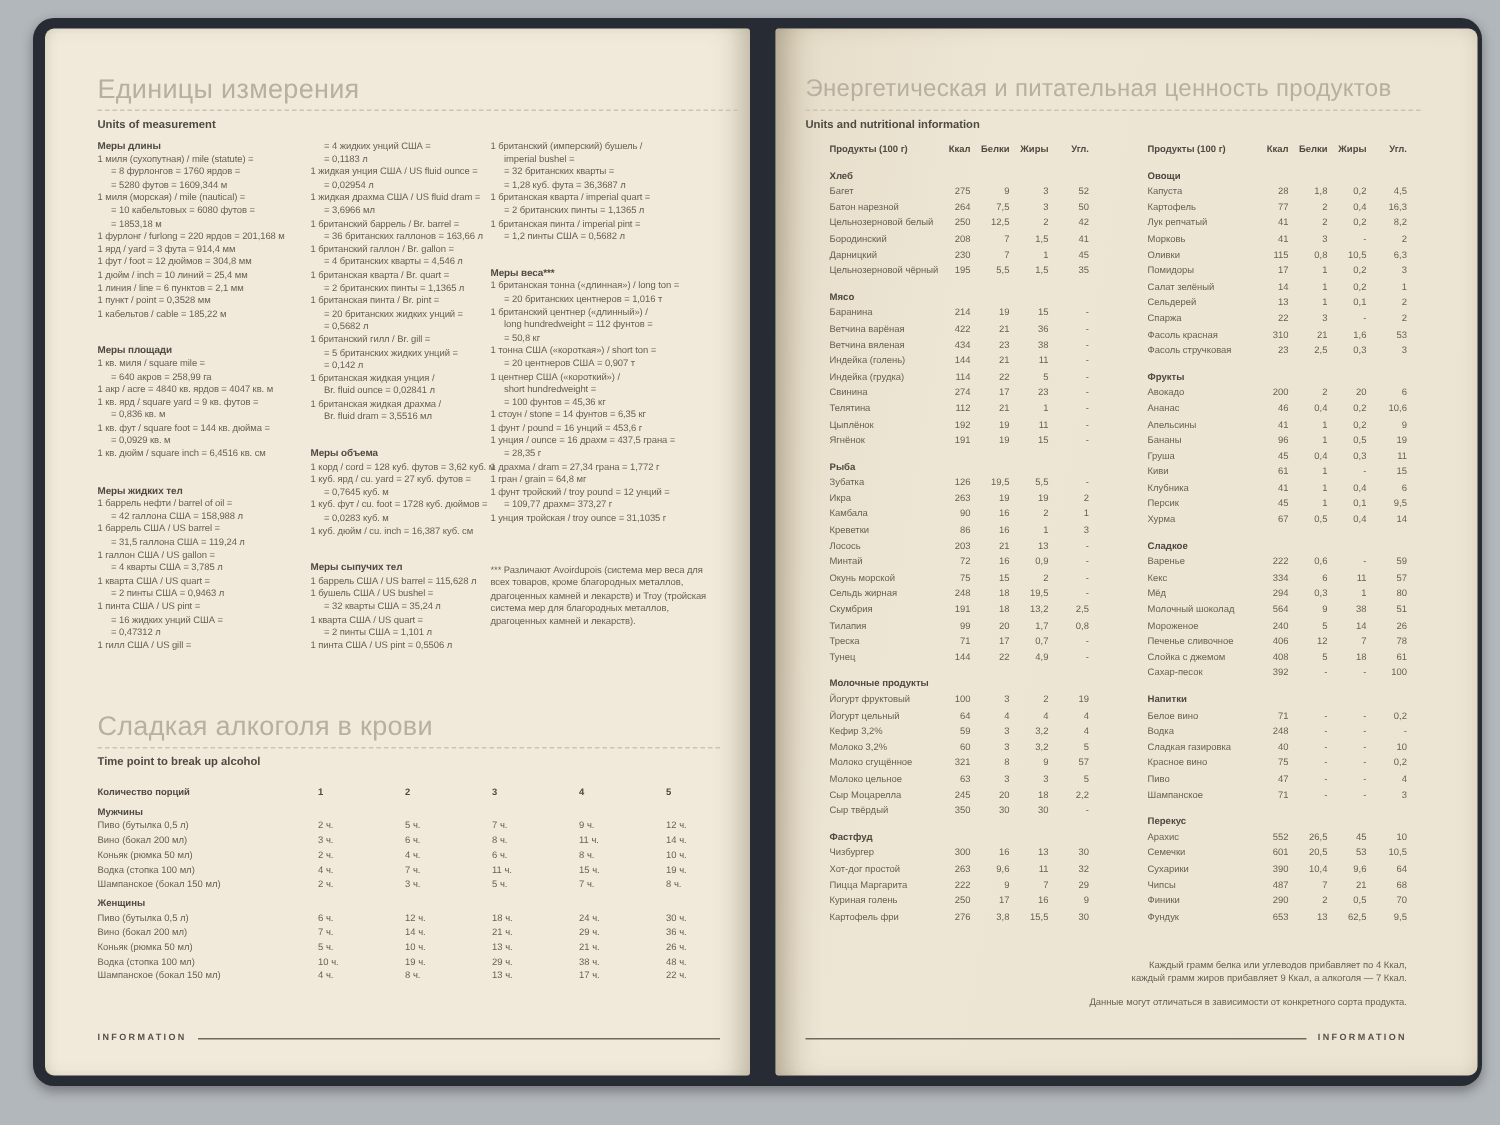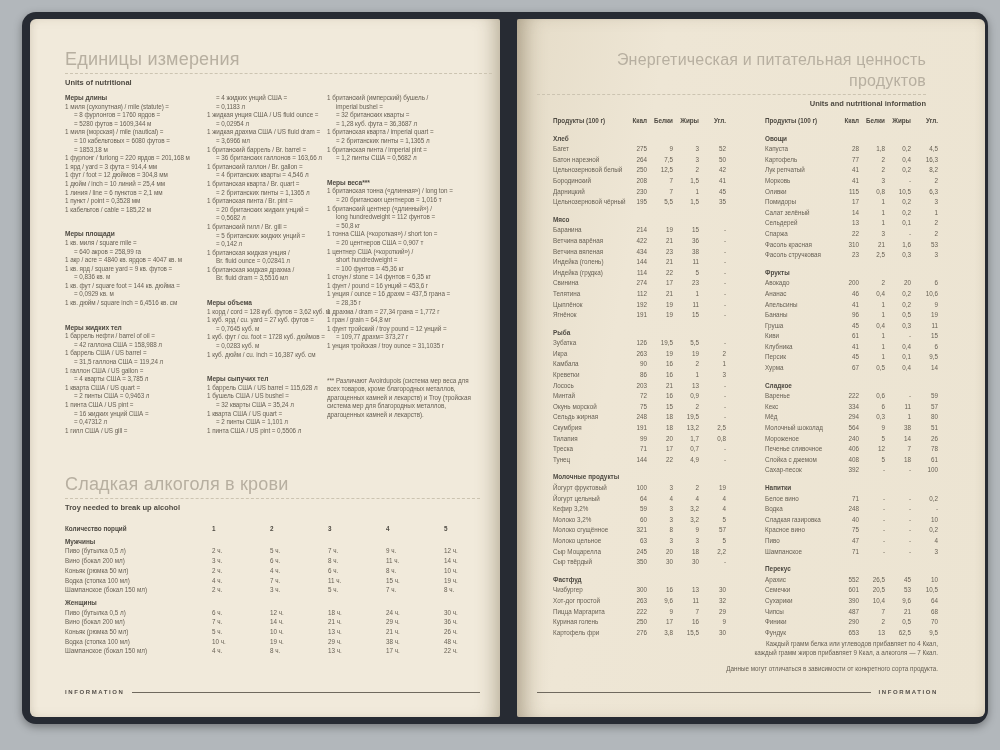--- a/index.html
+++ b/index.html
@@ -11,21 +11,21 @@
   .page-right{left:517px;width:468px;background:linear-gradient(100deg,#e5dcc8,#eee6d5 26%,#ece4d2);
     border-radius:2px 6px 6px 2px;
     box-shadow:inset 18px 0 22px -12px rgba(80,65,35,.42), inset -7px 0 11px -7px rgba(80,65,35,.16)}
 
   h1.sec-title{font-size:18px;font-weight:400;color:#b7afa0;margin:0;letter-spacing:.2px;line-height:21px}
   .page-right h1.sec-title{font-size:16px}
   .rule{border-top:1px dashed #ccc4b1;margin-top:3px}
   .subtitle{font-size:7.5px;font-weight:bold;color:#4e4a42;margin-top:4px}
 
   .lp-header{padding:30px 8px 0 35px}
-  .rp-header{padding:30px 59px 0 20px;text-align:right}
+  .rp-header{padding:30px 38px 0 20px;}
 
   .units-cols{display:flex;padding-left:35px;margin-top:7px;height:380px;overflow:visible}
   .ucol{white-space:nowrap;font-size:6.3px;line-height:8.6px;color:#665f53;letter-spacing:-.05px}
   .c1{width:142px}.c2{width:120px}.c3{width:165px}
   .uline{white-space:nowrap}
   .uhead{font-weight:bold;color:#4e4a42;margin-top:16px;font-size:6.6px}
   .ucol .uhead:first-child, [data-lines] .uhead:first-child{margin-top:0}
   .ind{padding-left:9px}
   .footnote{margin-top:26px;width:152px;white-space:normal;font-size:6.3px;line-height:8.6px;color:#665f53}
 
@@ -57,21 +57,21 @@
 </head>
 <body>
 
 <div class="stage">
   <div class="cover"></div>
 
   <div class="page page-left">
     <div class="lp-header">
       <h1 class="sec-title">Единицы измерения</h1>
       <div class="rule"></div>
-      <div class="subtitle">Units of nutritional</div>
+      <div class="subtitle">Units of measurement</div>
     </div>
     <div class="units-cols">
       <div class="ucol c1" data-lines="units.columns.0">
           <div class="uline uhead">Меры длины</div>
           <div class="uline">1 миля (сухопутная) / mile (statute) =</div>
           <div class="uline ind">= 8 фурлонгов = 1760 ярдов =</div>
           <div class="uline ind">= 5280 футов = 1609,344 м</div>
           <div class="uline">1 миля (морская) / mile (nautical) =</div>
           <div class="uline ind">= 10 кабельтовых = 6080 футов =</div>
           <div class="uline ind">= 1853,18 м</div>
@@ -173,21 +173,21 @@
             <div class="uline">1 фунт тройский / troy pound = 12 унций =</div>
             <div class="uline ind">= 109,77 драхм= 373,27 г</div>
             <div class="uline">1 унция тройская / troy ounce = 31,1035 г</div>
           </div>
         <div class="footnote">*** Различают Avoirdupois (система мер веса для всех товаров, кроме благородных металлов, драгоценных камней и лекарств) и Troy (тройская система мер для благородных металлов, драгоценных камней и лекарств).</div>
       </div>
     </div>
     <div class="alcohol">
       <h1 class="sec-title">Сладкая алкоголя в крови</h1>
       <div class="rule"></div>
-      <div class="subtitle">Troy needed to break up alcohol</div>
+      <div class="subtitle">Time point to break up alcohol</div>
       <div class="alc-table">
           <div class="arow ahead">
             <span class="acell alabel">Количество порций</span>
             <span class="acell">1</span>
             <span class="acell">2</span>
             <span class="acell">3</span>
             <span class="acell">4</span>
             <span class="acell">5</span>
           </div>
           <div class="agroup">Мужчины</div>

